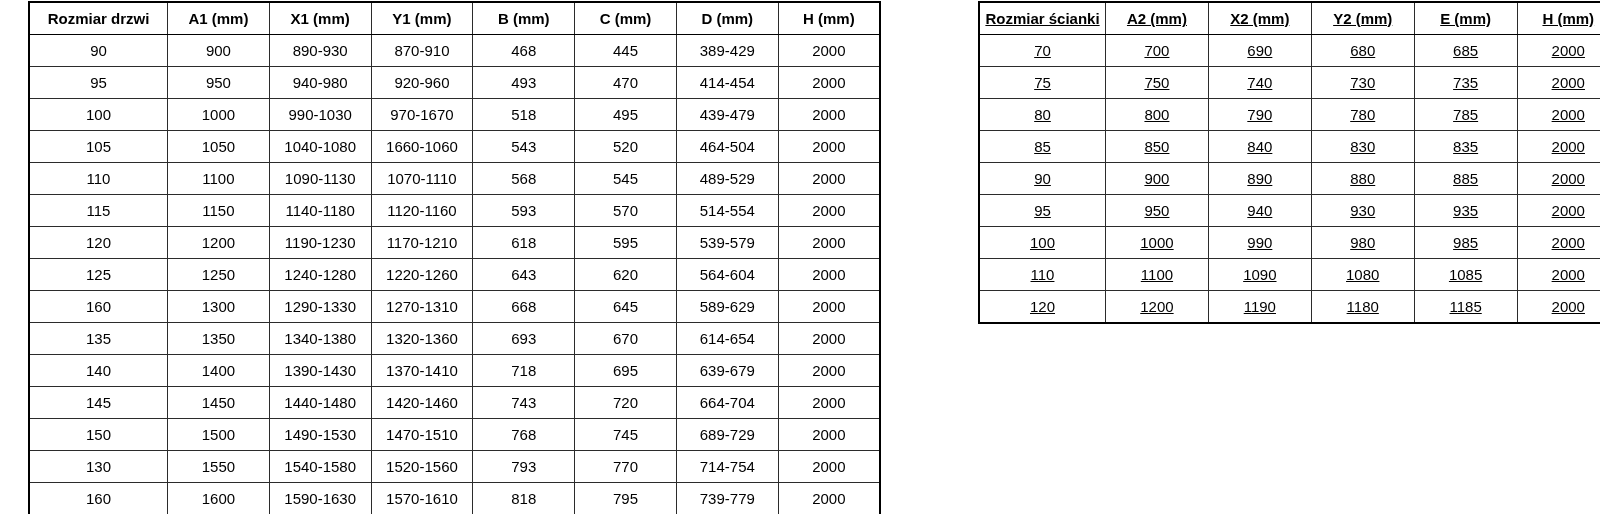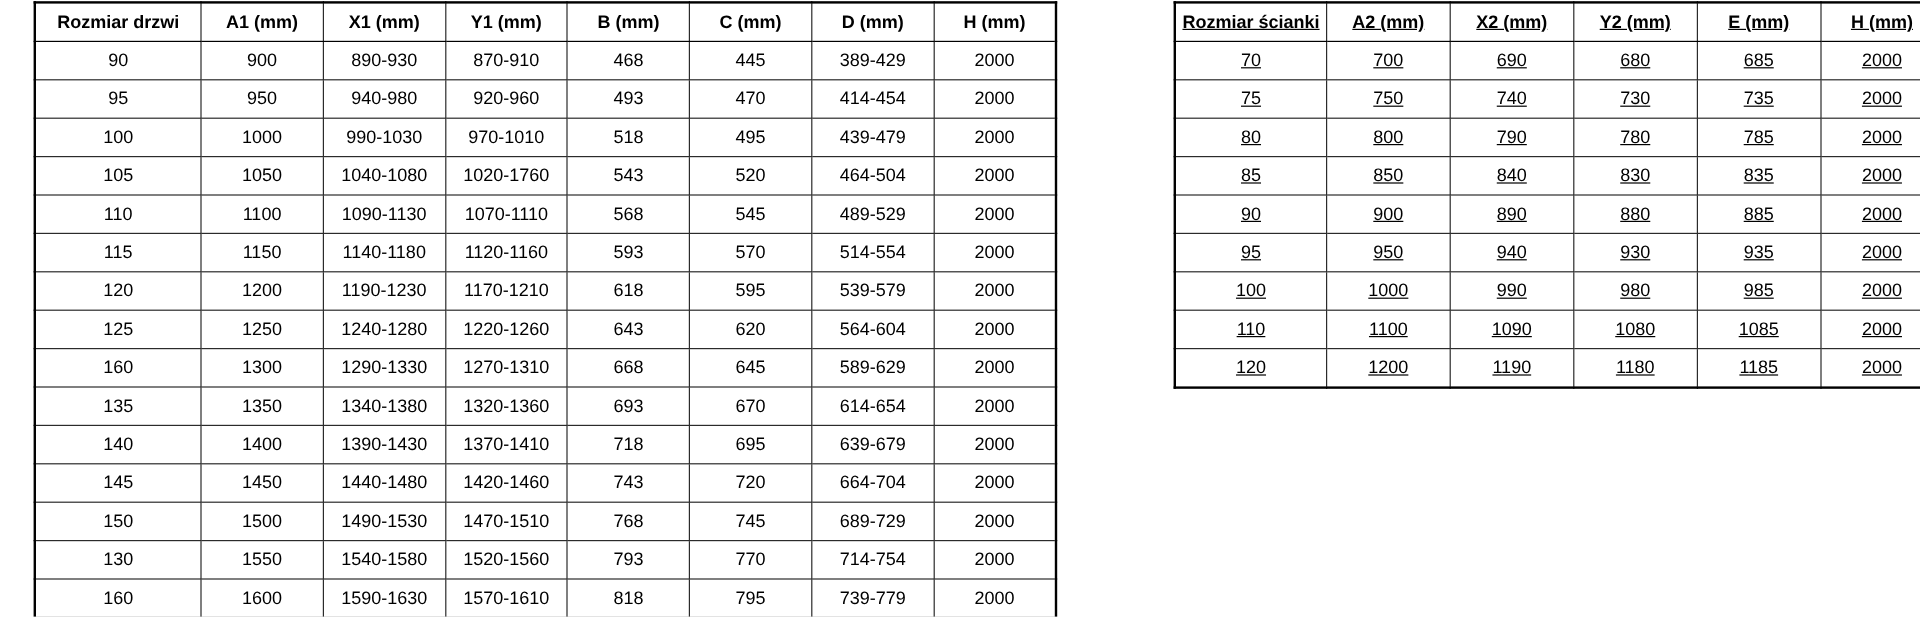--- a/index.html
+++ b/index.html
@@ -94,31 +94,31 @@
             <td>920-960</td>
             <td>493</td>
             <td>470</td>
             <td>414-454</td>
             <td>2000</td>
           </tr>
           <tr>
             <td>100</td>
             <td>1000</td>
             <td>990-1030</td>
-            <td>970-1010</td>
+            <td>970-1670</td>
             <td>518</td>
             <td>495</td>
             <td>439-479</td>
             <td>2000</td>
           </tr>
           <tr>
             <td>105</td>
             <td>1050</td>
             <td>1040-1080</td>
-            <td>1020-1760</td>
+            <td>1660-1060</td>
             <td>543</td>
             <td>520</td>
             <td>464-504</td>
             <td>2000</td>
           </tr>
           <tr>
             <td>110</td>
             <td>1100</td>
             <td>1090-1130</td>
             <td>1070-1110</td>

